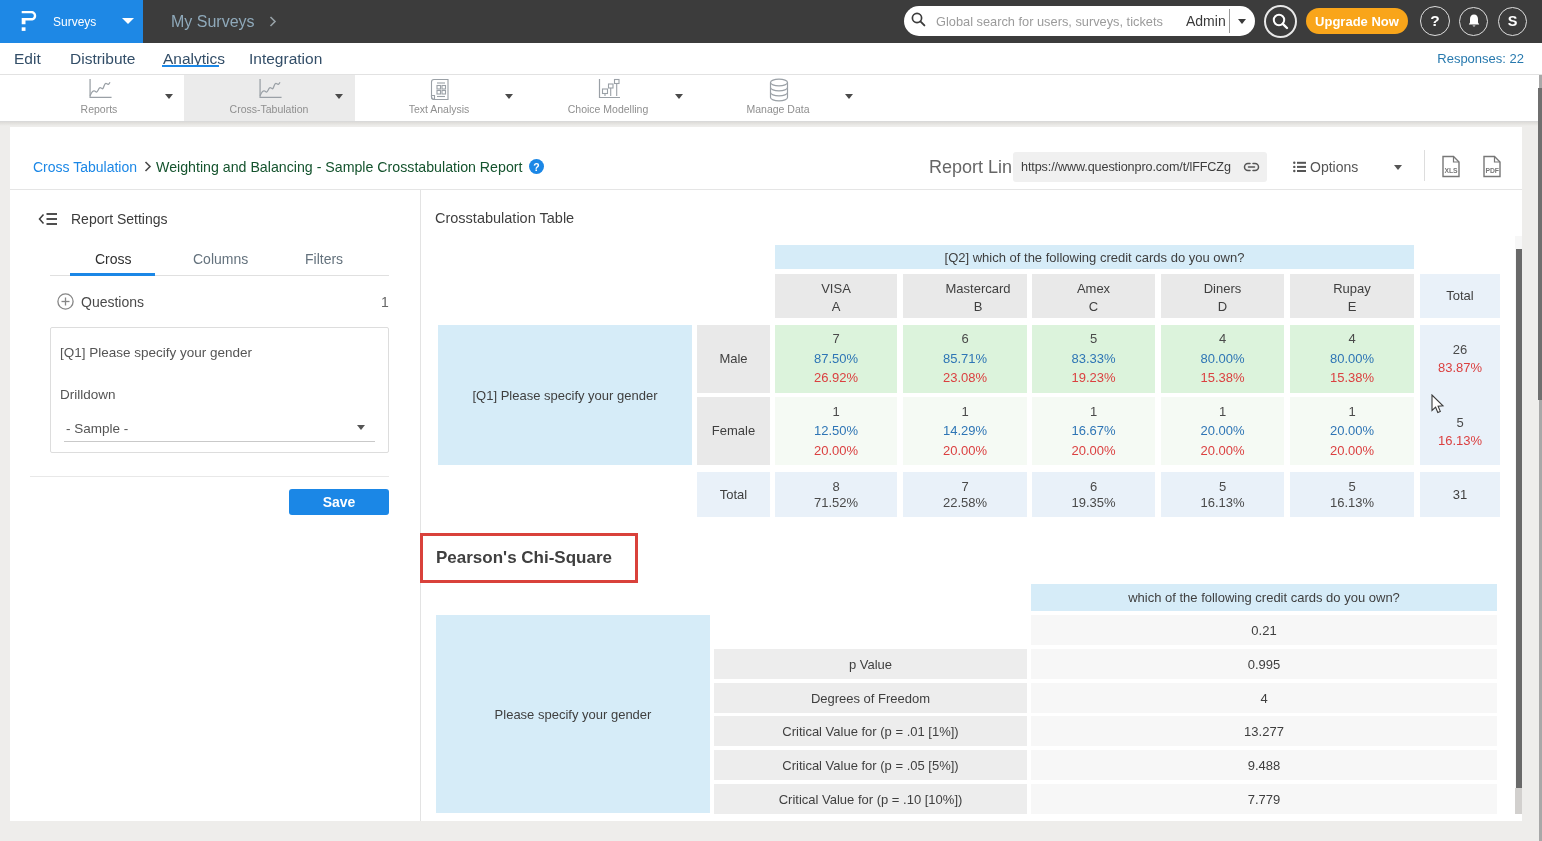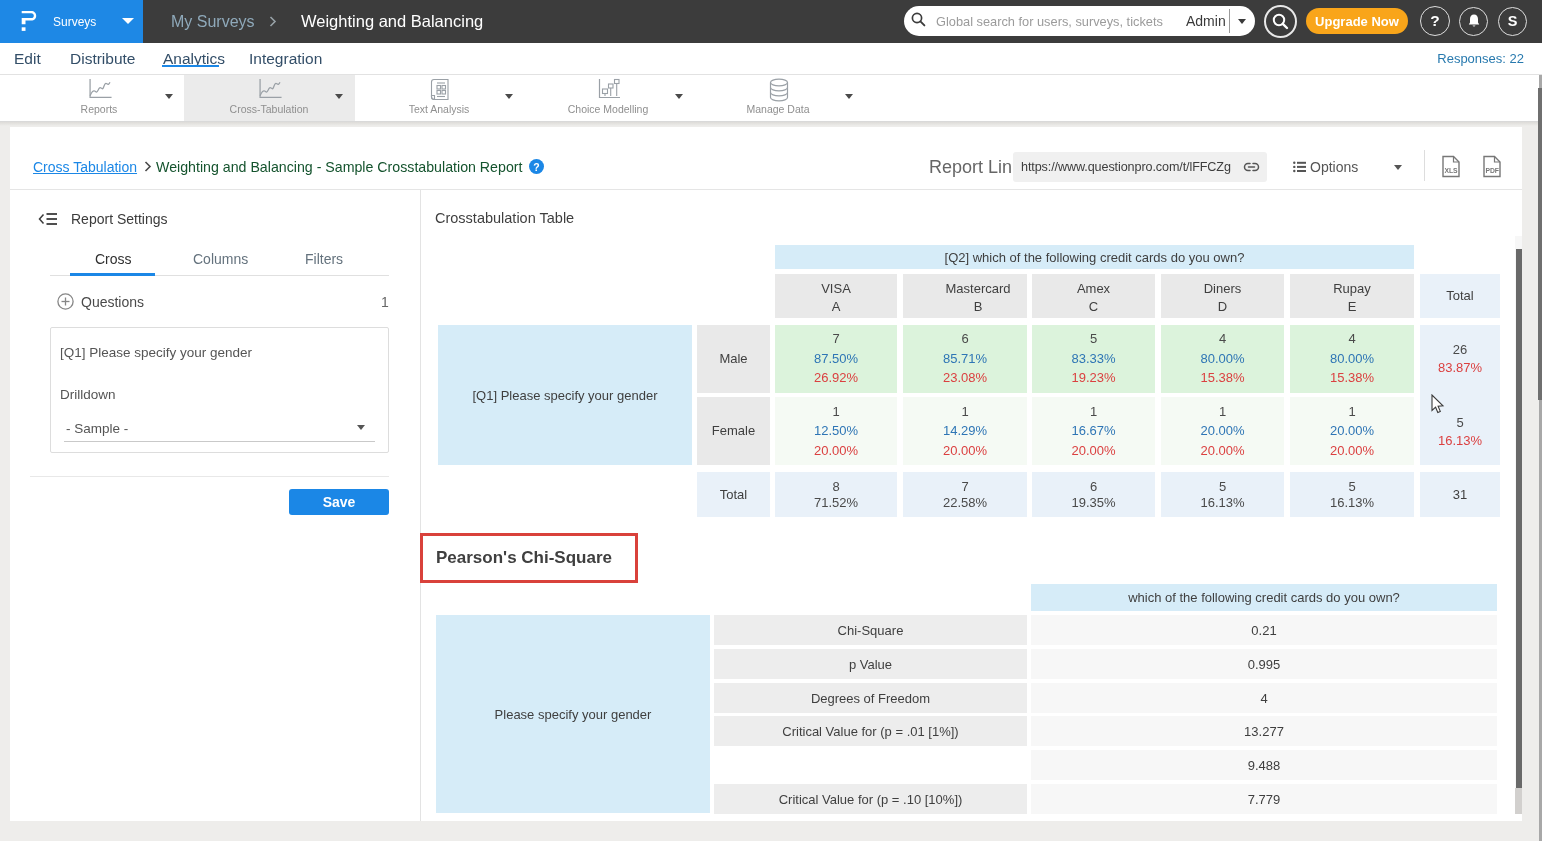--- a/index.html
+++ b/index.html
@@ -45,21 +45,20 @@
   <svg class="abs" style="left:21px;top:10px" width="16" height="21" viewBox="0 0 16 21">
     <path fill-rule="evenodd" fill="#fff" d="M0.7 0.9 H10.3 C13.2 0.9 15.2 3 15.2 5.7 C15.2 8.4 13.2 10.5 10.3 10.5 H4.5 V14.2 H0.7 Z M0.7 3.3 H10.3 C11.9 3.3 12.8 4.3 12.8 5.7 C12.8 7.1 11.9 8.1 10.3 8.1 H0.7 Z"></path>
     <rect x="0.7" y="17.3" width="3.8" height="3.6" fill="#fff"></rect>
   </svg>
   <div class="abs" style="left:53px;top:0;height:43px;display:flex;align-items:center;color:#fff;font-size:12px;">Surveys</div>
   <div class="abs caret" style="left:122px;top:18px;border-left-width:6px;border-right-width:6px;border-top:6.5px solid #fff;"></div>
   <div class="abs" style="left:171px;top:0;height:43px;display:flex;align-items:center;color:#8fa9ba;font-size:16px;">My Surveys</div>
   <svg class="abs" style="left:269px;top:16px" width="8" height="11" viewBox="0 0 8 11">
       <path d="M1.5 1 L6 5.5 L1.5 10" fill="none" stroke="#98a2a8" stroke-width="1.6"></path>
     </svg>
-  <div class="abs" style="left:301px;top:0;height:43px;display:flex;align-items:center;color:#fff;font-size:16.5px;">Weighting and Balancing</div>
 
   <div class="abs" style="left:904px;top:6px;width:351px;height:30px;background:#fff;border-radius:15px;"></div>
   <svg class="abs" style="left:911px;top:12px" width="15" height="15" viewBox="0 0 15 15">
       <circle cx="6" cy="6" r="4.6" fill="none" stroke="#3c3c3c" stroke-width="1.7"></circle>
       <line x1="9.4" y1="9.4" x2="13.4" y2="13.4" stroke="#3c3c3c" stroke-width="1.9" stroke-linecap="round"></line>
     </svg>
   <div class="abs" style="left:936px;top:6px;height:30px;display:flex;align-items:center;color:#9b9b9b;font-size:12.8px;">Global search for users, surveys, tickets</div>
   <div class="abs" style="left:1186px;top:6px;height:30px;display:flex;align-items:center;color:#3a3a3a;font-size:14px;">Admin</div>
   <div class="abs" style="left:1229px;top:9px;width:1px;height:24px;background:#9a9a9a;"></div>
   <div class="abs caret" style="left:1238px;top:19px;border-top-color:#3a3a3a;"></div>
@@ -138,21 +137,21 @@
     <path d="M1.5 14.5 C1.5 16.3 5.3 17.8 10 17.8 C14.7 17.8 18.5 16.3 18.5 14.5" fill="none" stroke="#9aa0a6" stroke-width="1.2"></path>
   </svg>
   <div class="tblabel" style="left:708px;">Manage Data</div>
   <div class="caret" style="left:845px;top:94px;"></div>
 
   <div class="abs" style="left:0;top:122px;width:1542px;height:4px;background:linear-gradient(#dddbd8,#eeedeb);"></div>
 
   <div class="abs" id="card"></div>
 
   <div class="abs" style="left:10px;top:189px;width:1512px;height:1px;background:#e5e5e5;"></div>
-  <div class="abs" style="left:33px;top:152px;height:30px;display:flex;align-items:center;color:#1b87e6;font-size:14px;text-decoration:underline;">Cross Tabulation</div>
+  <div class="abs" style="left:33px;top:152px;height:30px;display:flex;align-items:center;color:#1b87e6;font-size:14px;">Cross Tabulation</div>
   <svg class="abs" style="left:144px;top:161px" width="8" height="11" viewBox="0 0 8 11">
       <path d="M1.5 1 L6 5.5 L1.5 10" fill="none" stroke="#4a4a4a" stroke-width="1.6"></path>
     </svg>
   <div class="abs" style="left:156px;top:152px;height:30px;display:flex;align-items:center;color:#14532d;font-size:14.2px;">Weighting and Balancing - Sample Crosstabulation Report</div>
   <div class="abs flexc" style="left:529px;top:159px;width:15px;height:15px;border-radius:50%;background:#1b87e6;color:#fff;font-size:10.5px;font-weight:bold;">?</div>
   <div class="abs" style="left:929px;top:152px;height:30px;display:flex;align-items:center;color:#666;font-size:18px;">Report Link:</div>
   <div class="abs" style="left:1013px;top:152px;width:254px;height:30px;background:#f0f0f0;border-radius:3px;"></div>
   <div class="abs" style="left:1021px;top:152px;height:30px;display:flex;align-items:center;color:#3d3d3d;font-size:12.6px;letter-spacing:-0.1px;">https://www.questionpro.com/t/lFFCZg</div>
   <svg class="abs" style="left:1243px;top:160px" width="17" height="14" viewBox="0 0 17 14">
     <path d="M7 10.5 H5 a3.5 3.5 0 0 1 0 -7 H7" fill="none" stroke="#555" stroke-width="1.5" stroke-linecap="round"></path>
@@ -308,28 +307,28 @@
   <div class="tcell ltblue" style="left:1290px;top:472px;width:124px;height:45px;">
       <div>5</div>
       <div>16.13%</div>
     </div>
   <div class="cell ltblue" style="left:1420px;top:472px;width:80px;height:45px;">31</div>
 
   <div class="abs" style="left:420px;top:533px;width:218px;height:50px;border:3px solid #d9413b;display:flex;align-items:center;padding-left:13px;color:#3f3f3f;font-size:17px;font-weight:bold;">Pearson's Chi-Square</div>
 
   <div class="cell blue" style="left:1031px;top:584px;width:466px;height:27px;">which of the following credit cards do you own?</div>
   <div class="cell blue" style="left:436px;top:615px;width:274px;height:198px;">Please specify your gender</div>
-  <div class="chi-l" style="top:615px;">Chi-Square</div>        
     <div class="chi-v" style="top:615px;">0.21</div>
   <div class="chi-l" style="top:649px;">p Value</div>           
     <div class="chi-v" style="top:649px;">0.995</div>
   <div class="chi-l" style="top:683px;">Degrees of Freedom</div>
     <div class="chi-v" style="top:683px;">4</div>
   <div class="chi-l" style="top:716px;">Critical Value for (p = .01 [1%])</div>
     <div class="chi-v" style="top:716px;">13.277</div>
+  <div class="chi-l" style="top:750px;">Critical Value for (p = .05 [5%])</div>
     <div class="chi-v" style="top:750px;">9.488</div>
   <div class="chi-l" style="top:784px;height:30px;">Critical Value for (p = .10 [10%])</div>
     <div class="chi-v" style="top:784px;height:30px;">7.779</div>
 
   <div class="abs" style="left:1515px;top:236px;width:7px;height:578px;background:#f7f7f7;"></div>
   <div class="abs" style="left:1515px;top:788px;width:7px;height:26px;background:#d2d0ce;"></div>
   <div class="abs" style="left:1516px;top:249px;width:6px;height:539px;background:#696969;"></div>
 
   <div class="abs" style="left:1539px;top:75px;width:3px;height:766px;background:#a8a8a8;"></div>
   <div class="abs" style="left:1538px;top:88px;width:4px;height:312px;background:#6f6f6f;"></div>

